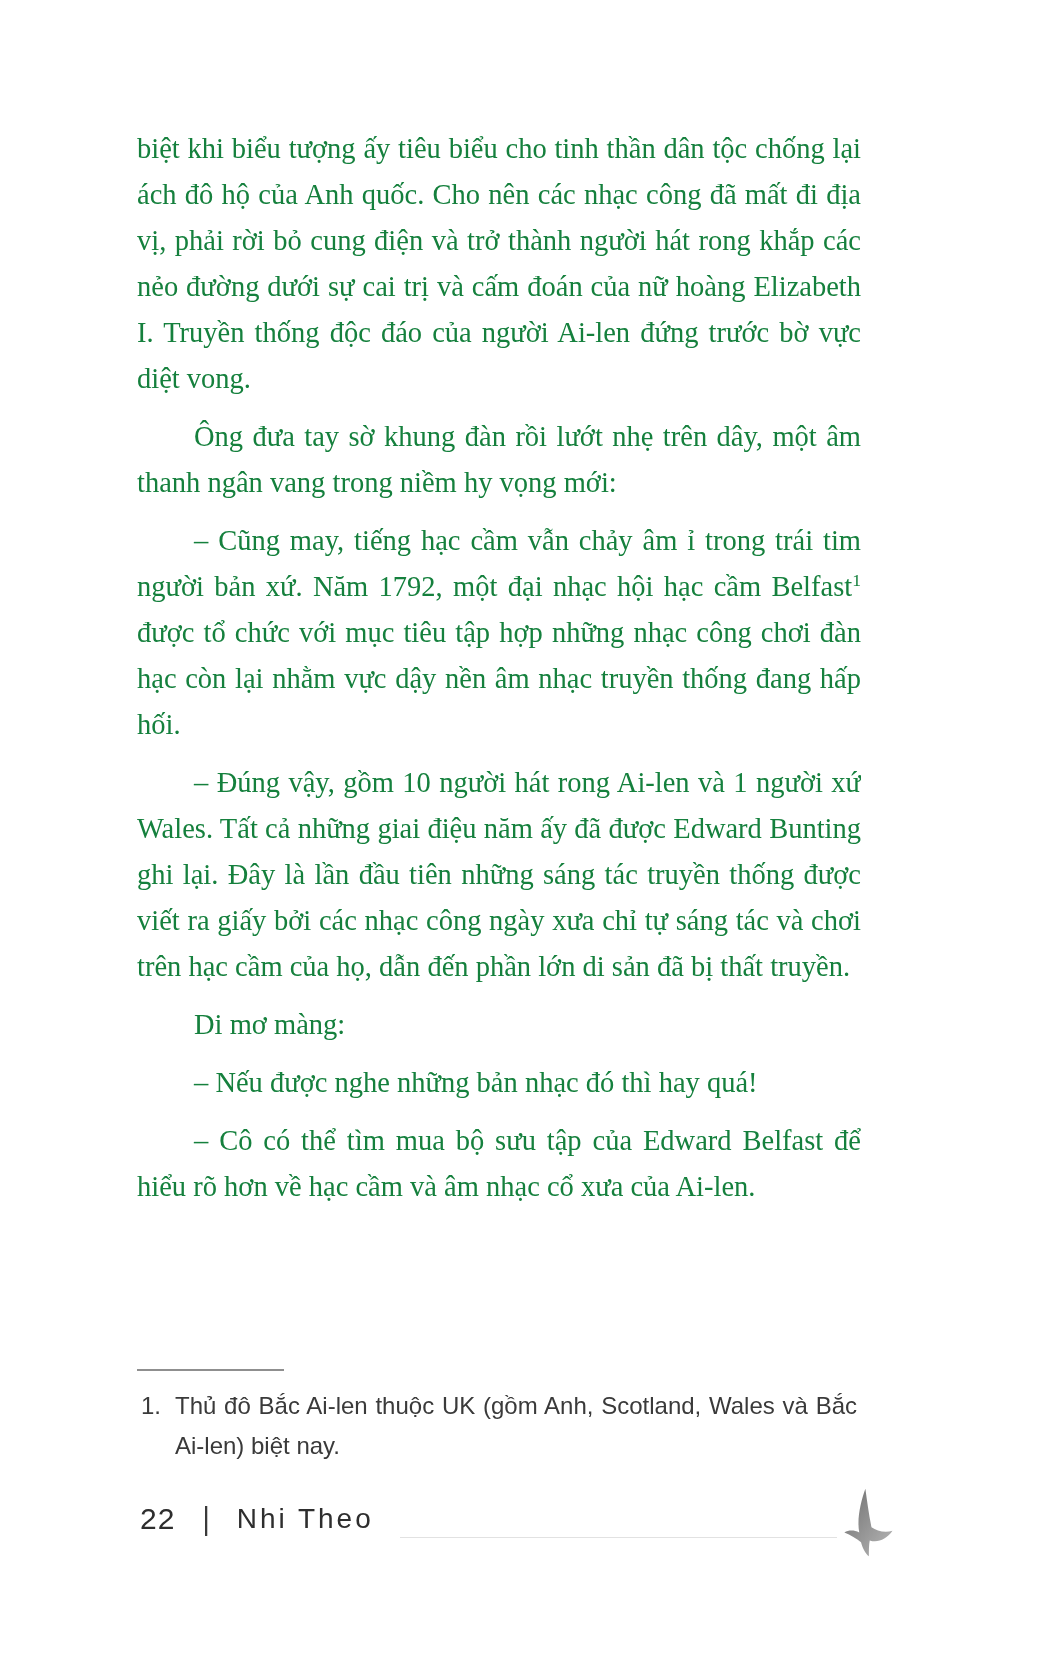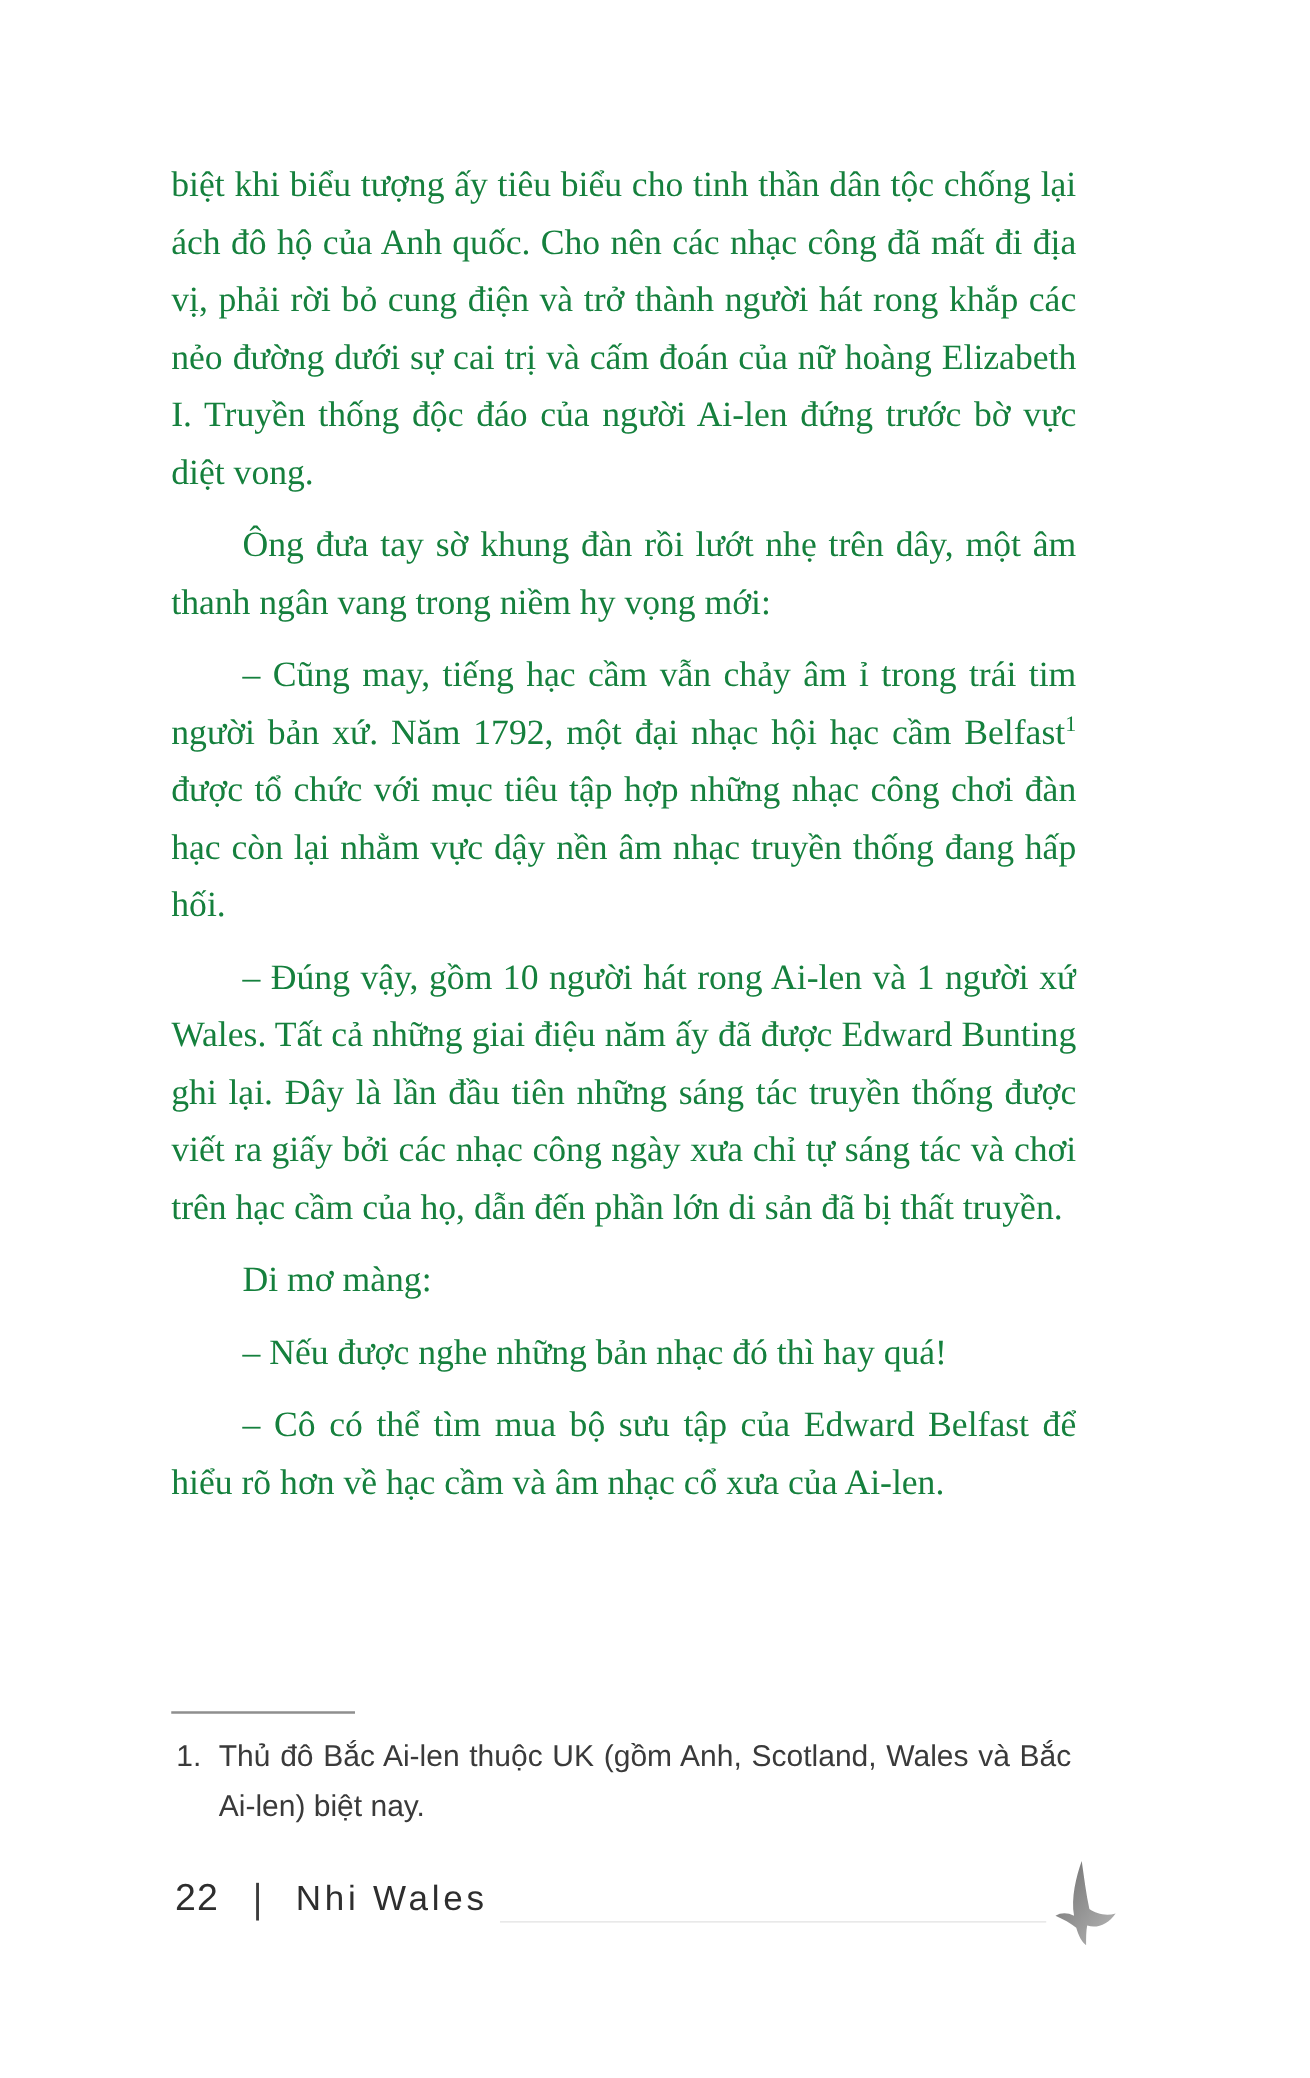--- a/index.html
+++ b/index.html
@@ -138,21 +138,21 @@
   <div class="fn-rule"></div>
 
   <div class="footnote">
     <span class="fn-marker">1.</span>
     <span class="fn-body">Thủ đô Bắc Ai-len thuộc UK (gồm Anh, Scotland, Wales và Bắc Ai-len) biệt nay.</span>
   </div>
 
   <div class="footer">
     <span class="page-num">22</span>
     <span class="footer-sep">|</span>
-    <span class="author">Nhi Wales</span>
+    <span class="author">Nhi Theo</span>
   </div>
 
   <div class="footer-rule"></div>
 
   <svg class="bird" viewBox="0 0 58 80" xmlns="http://www.w3.org/2000/svg">
     <defs>
       <linearGradient id="birdgrad" x1="0" y1="0" x2="1" y2="1">
         <stop offset="0" stop-color="#6e6e6e"></stop>
         <stop offset="1" stop-color="#b8b8b8"></stop>
       </linearGradient>

